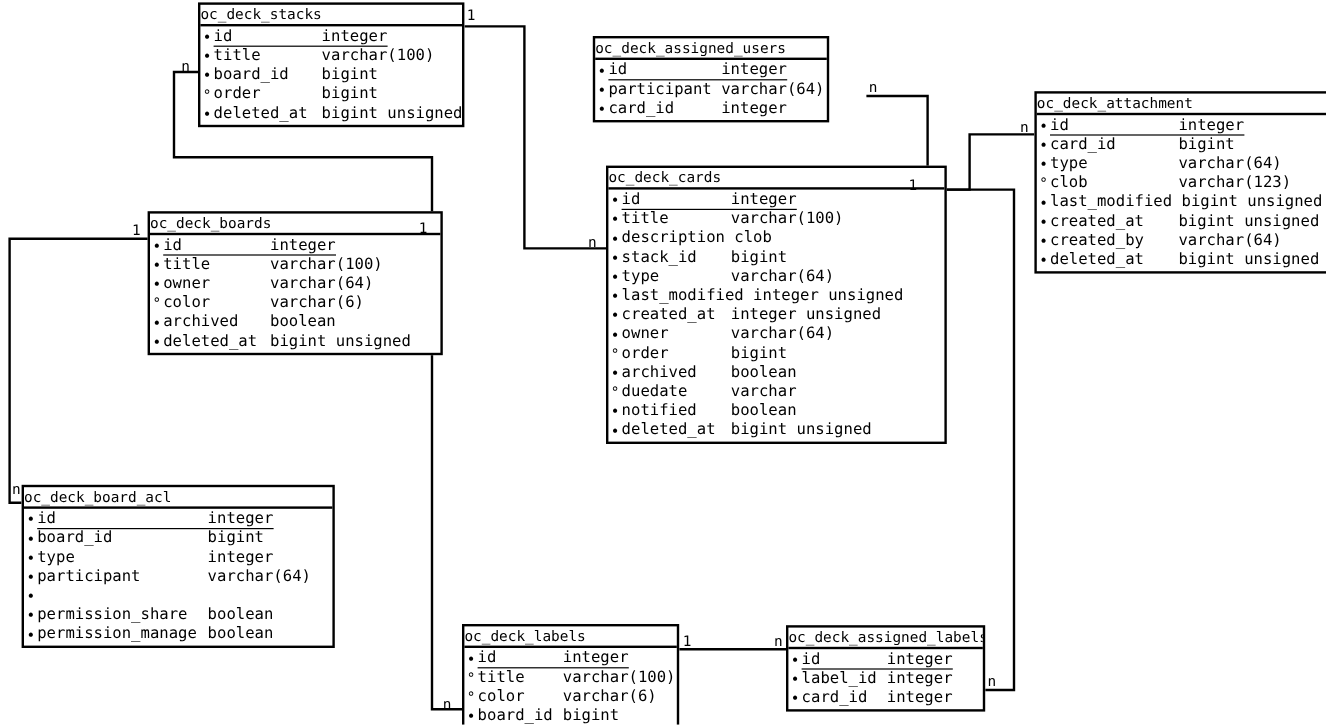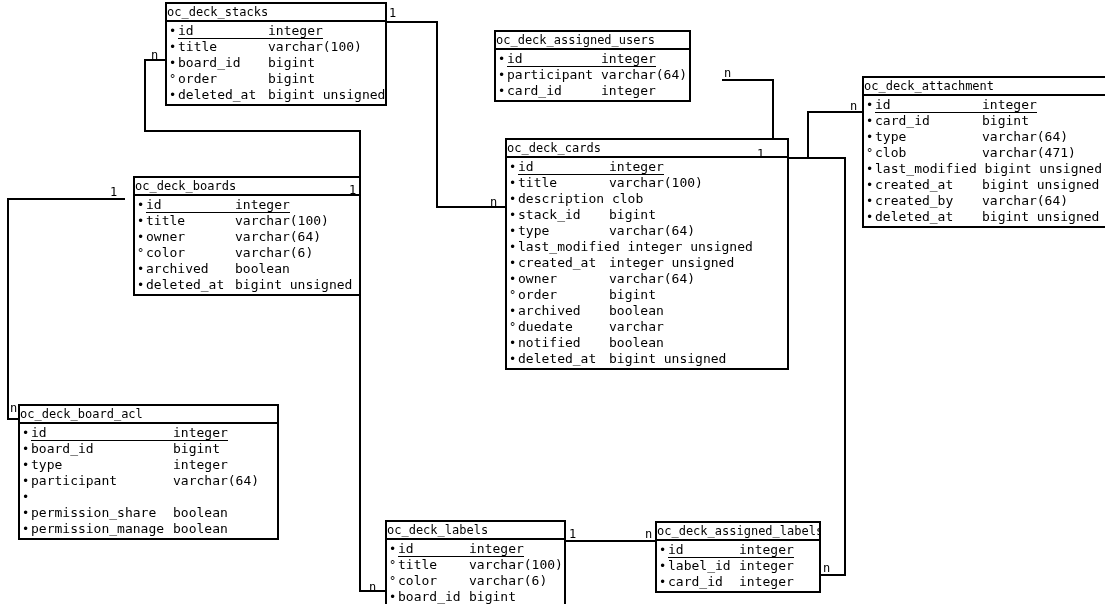--- a/index.html
+++ b/index.html
@@ -65,29 +65,29 @@
         <div class="row"><span class="marker">•</span><span class="cells"><span class="fname">card_id</span><span class="ftype">integer</span></span></div>
       </div>
   </div>
 
   <div class="table" style="left:862px;top:76px;width:279px;--namecol:107px">
     <div class="thead">oc_deck_attachment</div>
     <div class="tbody">
         <div class="row"><span class="marker">•</span><span class="cells pk"><span class="fname">id</span><span class="ftype">integer</span></span></div>
         <div class="row"><span class="marker">•</span><span class="cells"><span class="fname">card_id</span><span class="ftype">bigint</span></span></div>
         <div class="row"><span class="marker">•</span><span class="cells"><span class="fname">type</span><span class="ftype">varchar(64)</span></span></div>
-        <div class="row"><span class="marker">°</span><span class="cells"><span class="fname">clob</span><span class="ftype">varchar(471)</span></span></div>
+        <div class="row"><span class="marker">°</span><span class="cells"><span class="fname">clob</span><span class="ftype">varchar(123)</span></span></div>
         <div class="row"><span class="marker">•</span><span class="cells"><span class="fname">last_modified</span><span class="ftype">bigint unsigned</span></span></div>
         <div class="row"><span class="marker">•</span><span class="cells"><span class="fname">created_at</span><span class="ftype">bigint unsigned</span></span></div>
         <div class="row"><span class="marker">•</span><span class="cells"><span class="fname">created_by</span><span class="ftype">varchar(64)</span></span></div>
         <div class="row"><span class="marker">•</span><span class="cells"><span class="fname">deleted_at</span><span class="ftype">bigint unsigned</span></span></div>
       </div>
   </div>
 
-  <div class="table" style="left:133px;top:176px;width:228px;--namecol:89px">
+  <div class="table" style="left:123px;top:176px;width:246px;--namecol:89px">
     <div class="thead">oc_deck_boards</div>
     <div class="tbody">
         <div class="row"><span class="marker">•</span><span class="cells pk"><span class="fname">id</span><span class="ftype">integer</span></span></div>
         <div class="row"><span class="marker">•</span><span class="cells"><span class="fname">title</span><span class="ftype">varchar(100)</span></span></div>
         <div class="row"><span class="marker">•</span><span class="cells"><span class="fname">owner</span><span class="ftype">varchar(64)</span></span></div>
         <div class="row"><span class="marker">°</span><span class="cells"><span class="fname">color</span><span class="ftype">varchar(6)</span></span></div>
         <div class="row"><span class="marker">•</span><span class="cells"><span class="fname">archived</span><span class="ftype">boolean</span></span></div>
         <div class="row"><span class="marker">•</span><span class="cells"><span class="fname">deleted_at</span><span class="ftype">bigint unsigned</span></span></div>
       </div>
   </div>

